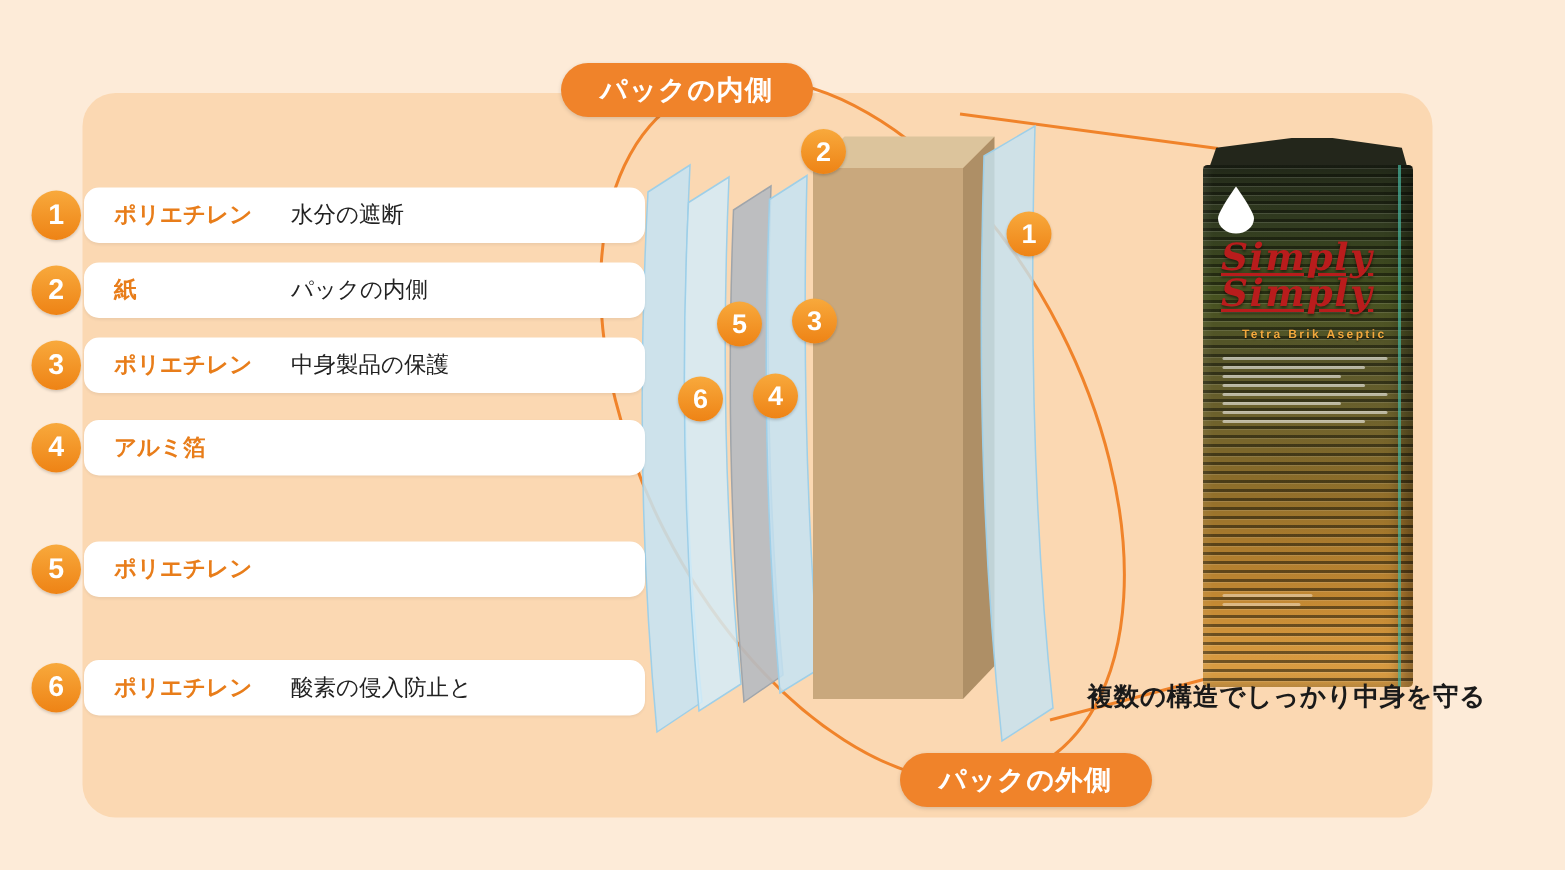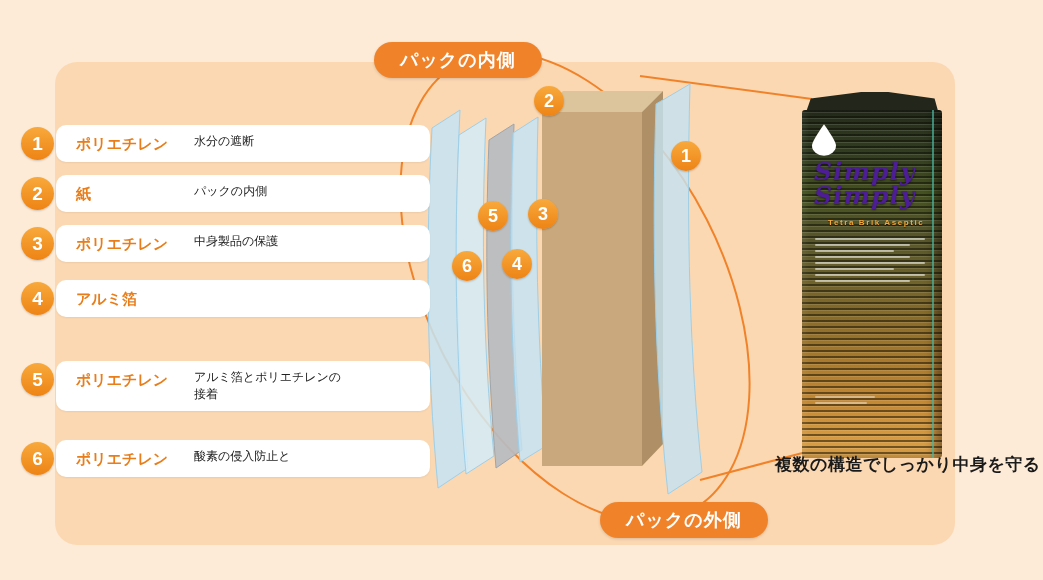--- a/index.html
+++ b/index.html
@@ -9,21 +9,21 @@
   .diagram-svg{position:absolute;left:0;top:0;width:1043px;height:580px;z-index:1;}
 
   
   .row{position:absolute;left:21px;display:flex;align-items:flex-start;z-index:3;}
   .badge{width:33px;height:33px;border-radius:50%;flex:0 0 33px;margin-top:2px;
          background:linear-gradient(180deg,#F8A93C,#EE8315);color:#fff;font-weight:bold;font-size:19px;
          display:flex;align-items:center;justify-content:center;box-shadow:0 1px 2px rgba(0,0,0,.18);}
   .box{margin-left:2px;width:374px;box-sizing:border-box;background:#ffffff;border-radius:10px;
        display:flex;padding:8px 12px 8px 20px;min-height:37px;box-shadow:0 1px 2px rgba(0,0,0,.06);}
   .name{flex:0 0 118px;width:118px;color:#E87D1A;font-weight:bold;font-size:15px;line-height:1.4;}
-  .desc{color:#222222;font-size:12px;line-height:1.4;white-space:pre-line;}
+  .desc{color:#222222;font-size:15px;line-height:1.4;white-space:pre-line;}
   .r1{top:125px;} .r2{top:175px;} .r3{top:225px;} .r4{top:280px;} .r5{top:361px;} .r6{top:440px;}
 
   
   .pill{position:absolute;background:#F0832A;color:#ffffff;font-weight:bold;font-size:18px;
         padding:6px 26px;border-radius:20px;z-index:5;box-shadow:0 1px 3px rgba(0,0,0,.15);letter-spacing:1px;}
   .pill-top{left:374px;top:42px;}
   .pill-bottom{left:600px;top:502px;}
 
   
   .marker{position:absolute;width:30px;height:30px;border-radius:50%;z-index:4;
@@ -36,32 +36,32 @@
   .carton{position:absolute;left:802px;top:92px;width:140px;height:366px;z-index:4;}
   .cap{position:absolute;top:0;left:2px;right:2px;height:26px;background:#23261b;
        clip-path:polygon(0 100%,5% 25%,42% 0,62% 0,96% 25%,100% 100%);}
   .cbody{position:absolute;top:18px;left:0;right:0;bottom:0;border-radius:3px;
        background:
         repeating-linear-gradient(180deg, rgba(8,10,4,.5) 0 2px, rgba(255,255,255,.12) 2px 3px, rgba(0,0,0,0) 3px 6px),
         linear-gradient(180deg,#252c1b 0%,#323c20 12%,#45511f 24%,#57562a 36%,#6c612c 48%,#8a6c2a 60%,#a97a2d 72%,#c48933 84%,#d6993f 94%,#db9f45 100%);
        box-shadow:inset -8px 0 10px rgba(0,0,0,.35), inset 3px 0 6px rgba(255,255,255,.08);}
   .seam{position:absolute;top:18px;bottom:0;right:8px;width:2px;background:#49b7a0;opacity:.7;}
   .droplet{position:absolute;left:10px;top:32px;}
-  .brand{position:absolute;left:12px;top:68px;color:#4c1d95;font-family:"DejaVu Serif",serif;
+  .brand{position:absolute;left:12px;top:68px;color:#b91c1c;font-family:"DejaVu Serif",serif;
          font-style:italic;font-weight:bold;font-size:25px;line-height:.95;letter-spacing:1px;
-         text-shadow:0 1px 2px rgba(0,0,0,.5);}
+         text-shadow:0 1px 2px rgba(0,0,0,.5);text-decoration:underline;}
   .subbrand{position:absolute;left:26px;top:126px;color:#f2a93e;font-size:8px;letter-spacing:1.6px;
             font-weight:bold;text-shadow:0 1px 1px rgba(0,0,0,.6);white-space:nowrap;}
   .fineprint{position:absolute;left:13px;top:142px;width:110px;}
   .tl{height:2px;background:rgba(255,255,255,.55);margin:4px 0;border-radius:1px;}
   .tl:nth-child(2n){width:86%;} .tl:nth-child(3n){width:72%;}
   .fineprint2{position:absolute;left:13px;top:300px;width:60px;}
   .fineprint2 .tl{background:rgba(255,255,255,.4);}
 
-  .caption{position:absolute;left:775px;top:453px;z-index:5;color:#1a1a1a;font-size:17px;font-weight:600;letter-spacing:.5px;}
+  .caption{position:absolute;left:725px;top:453px;z-index:5;color:#1a1a1a;font-size:17px;font-weight:600;letter-spacing:.5px;}
 </style>
 </head>
 <body>
 
 <div class="canvas">
 
   <div class="card"></div>
 
   <svg class="diagram-svg" viewBox="0 0 1043 580">
 
@@ -103,22 +103,20 @@
   <div class="row r4">
     <div class="badge">4</div>
     <div class="box">
       <div class="name">アルミ箔</div>
     </div>
   </div>
   <div class="row r5">
     <div class="badge">5</div>
     <div class="box">
       <div class="name">ポリエチレン</div>
-      <div class="desc">アルミ箔とポリエチレンの
-接着</div>
     </div>
   </div>
   <div class="row r6">
     <div class="badge">6</div>
     <div class="box">
       <div class="name">ポリエチレン</div>
       <div class="desc">酸素の侵入防止と</div>
     </div>
   </div>
 

